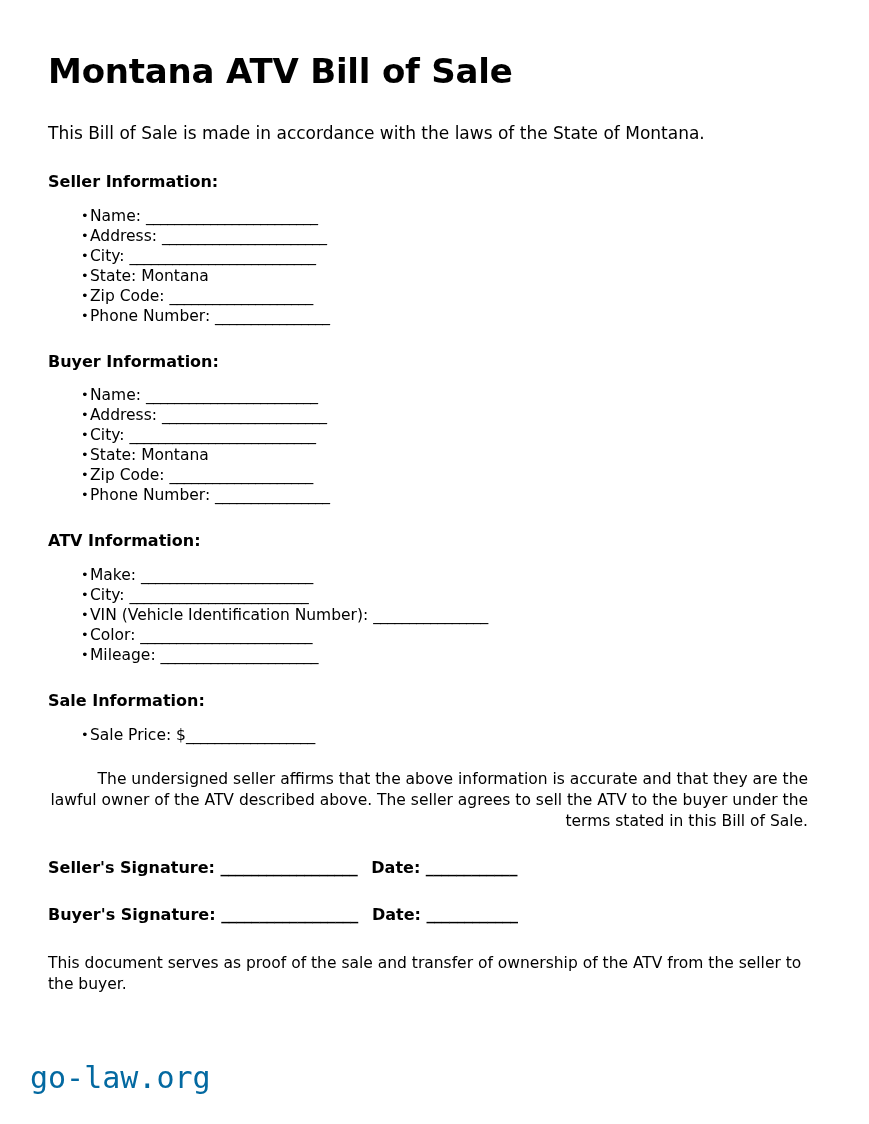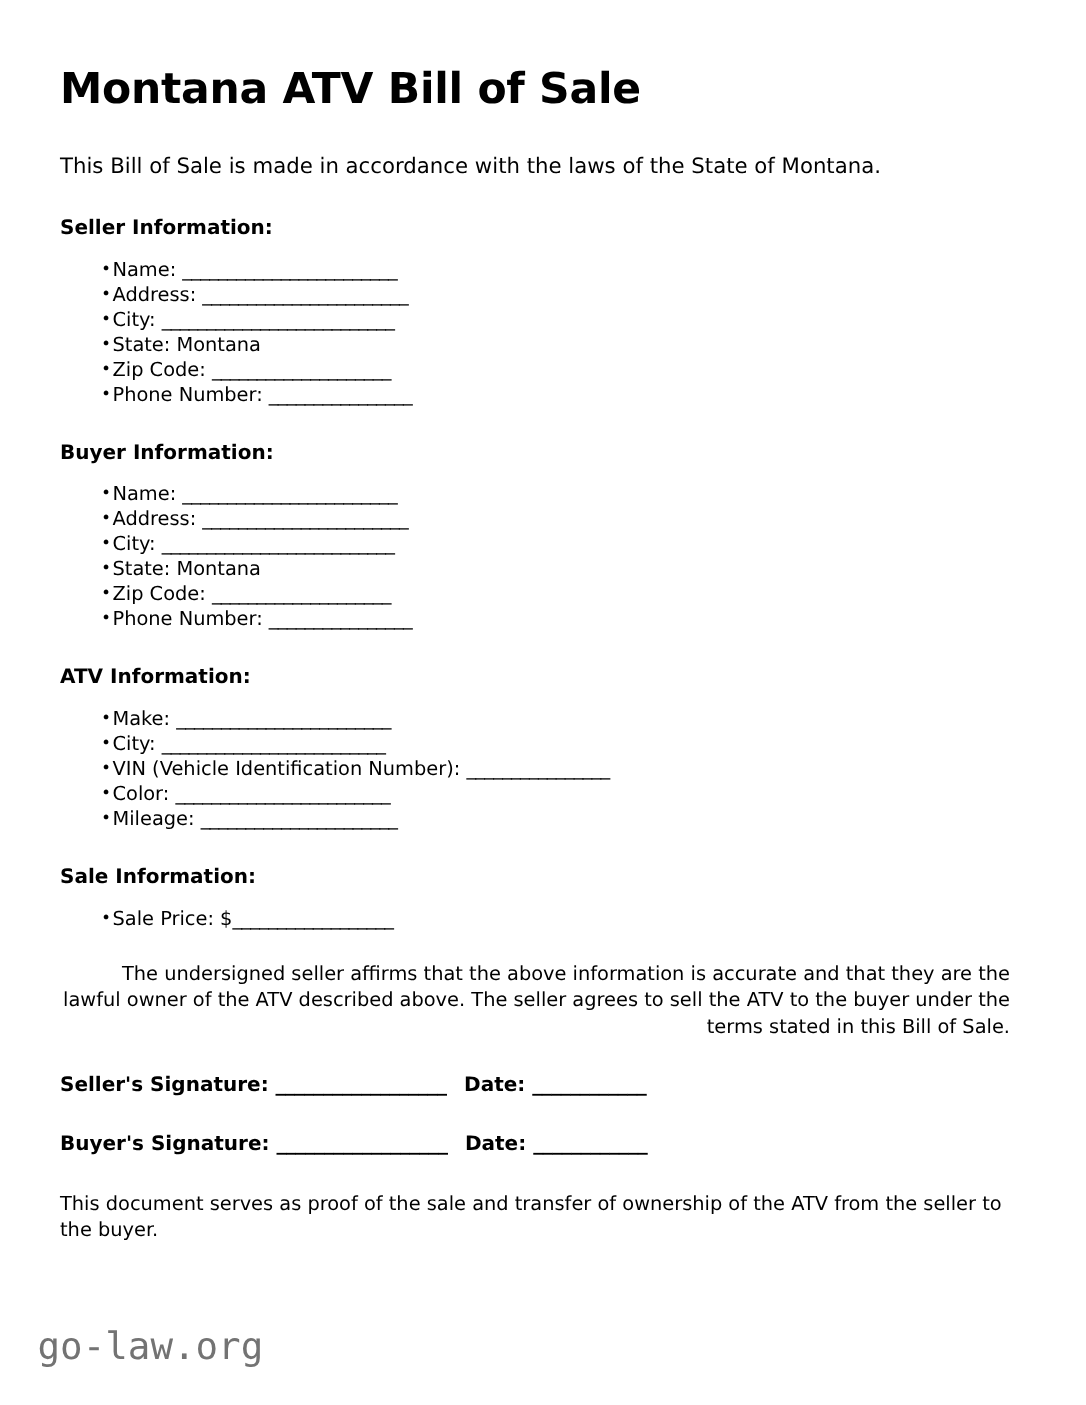--- a/index.html
+++ b/index.html
@@ -94,21 +94,21 @@
     font-size: 15.5px;
     line-height: 21px;
     margin: 27px 0 0 0;
   }
   .watermark {
     position: absolute;
     left: 30px;
     top: 1060px;
     font-family: "DejaVu Sans Mono", monospace;
     font-size: 30px;
-    color: #737373;
+    color: #0369a1;
     letter-spacing: 0px;
     white-space: nowrap;
   }
 </style>
 </head>
 <body>
 
 <div class="page">
   <div class="content">
 

